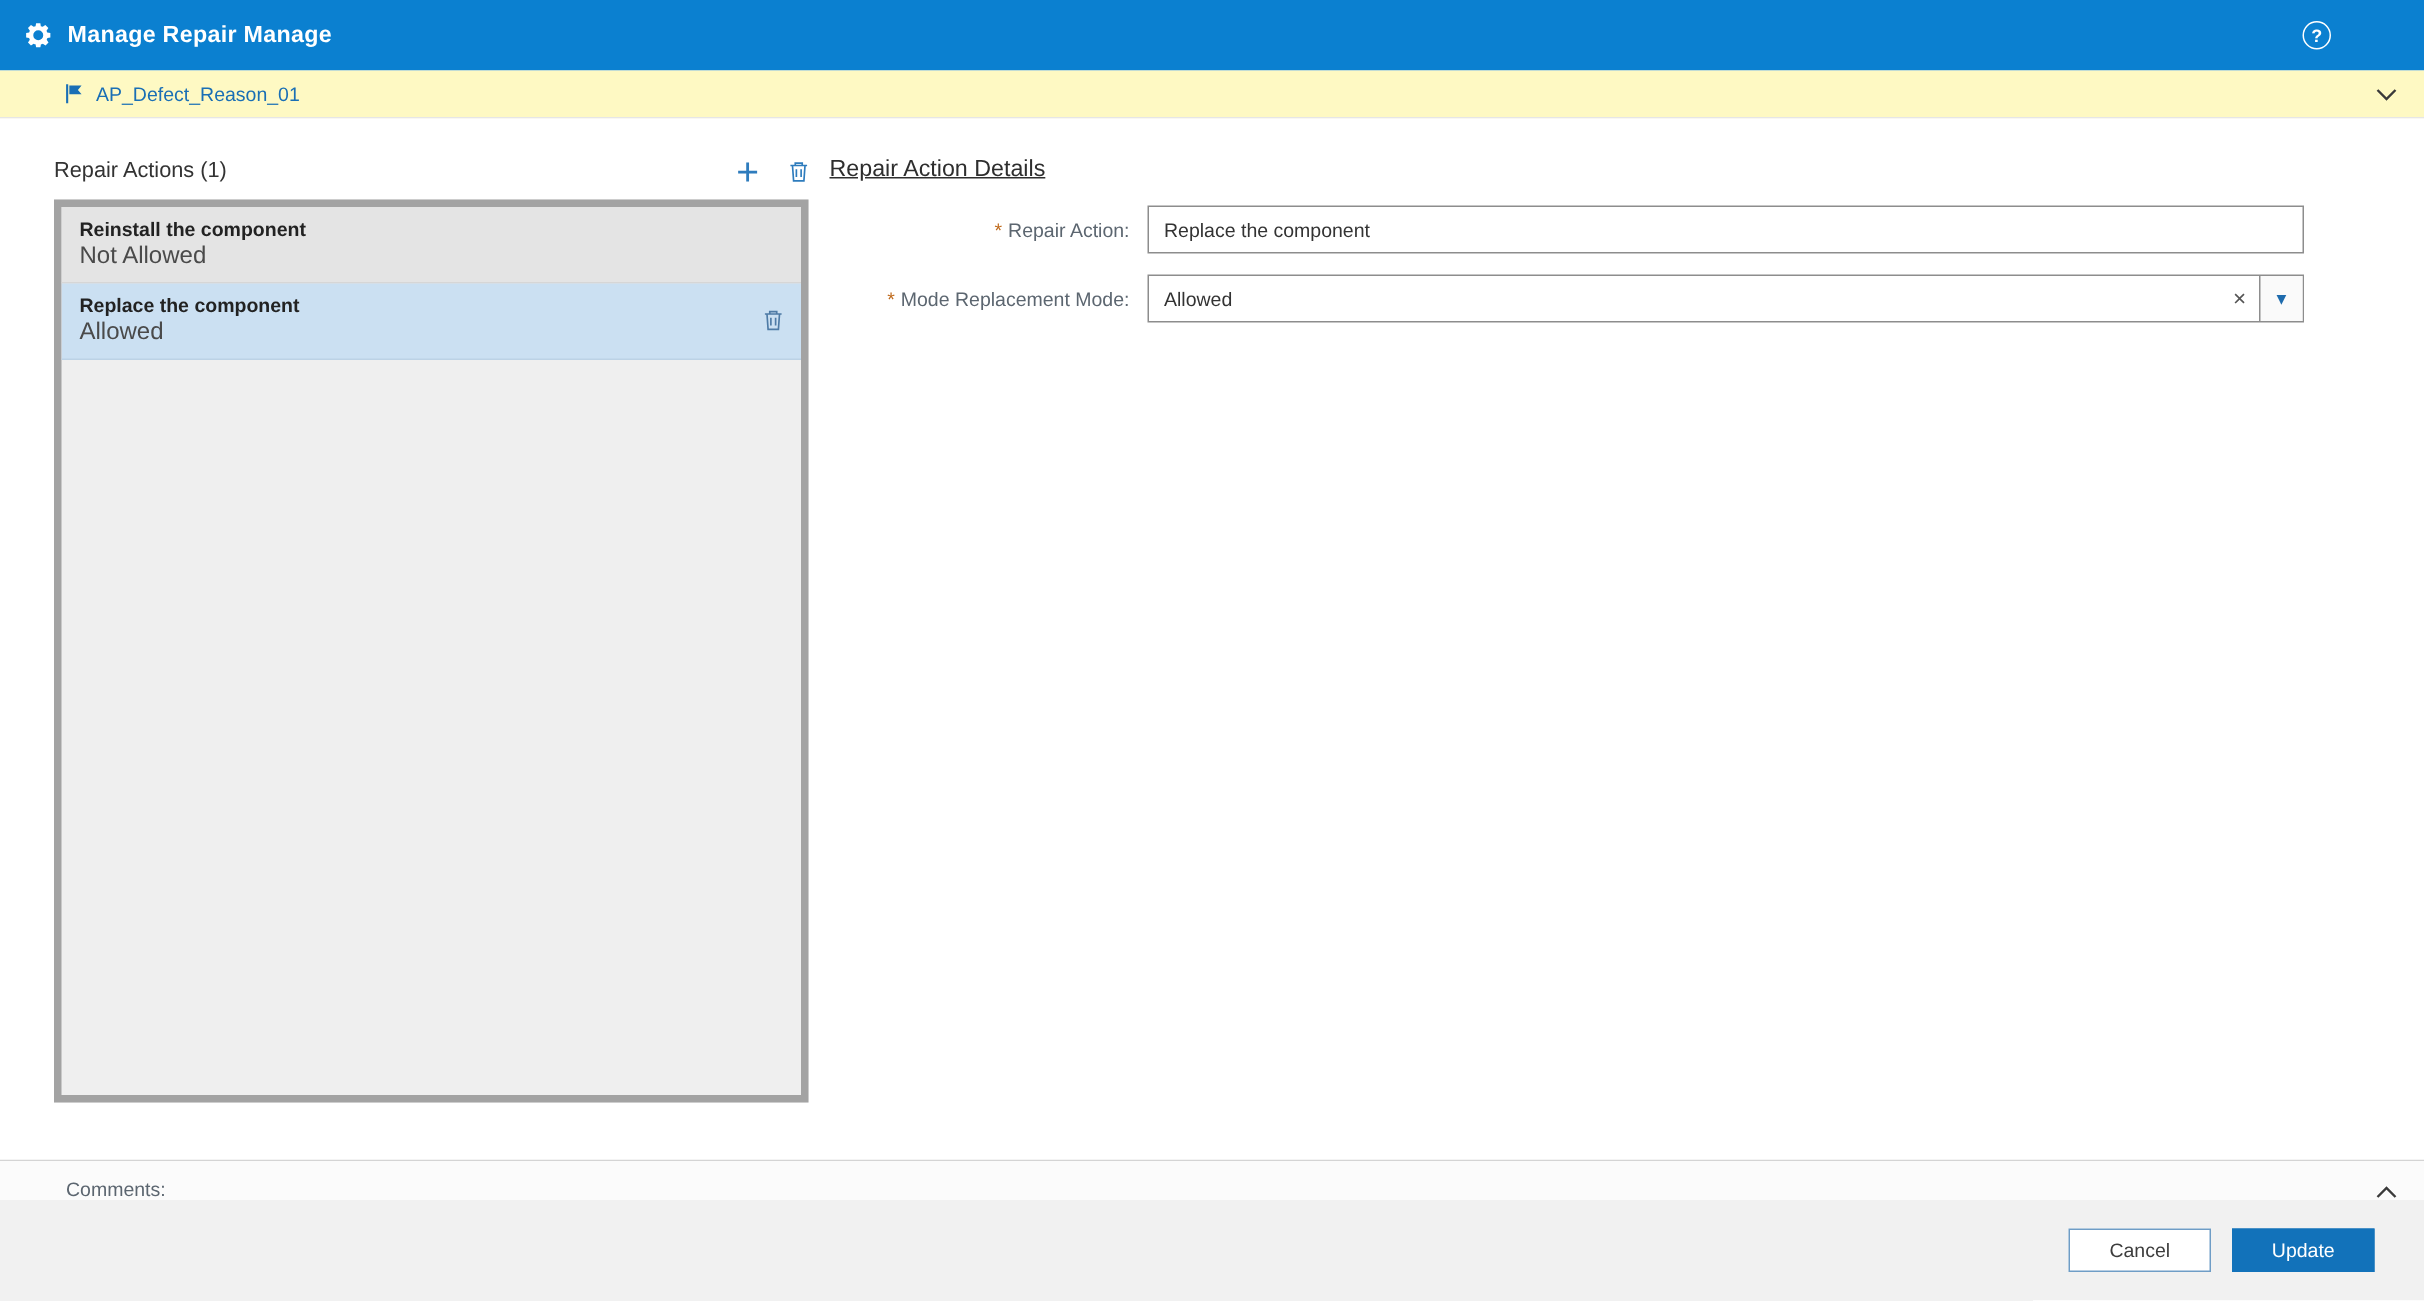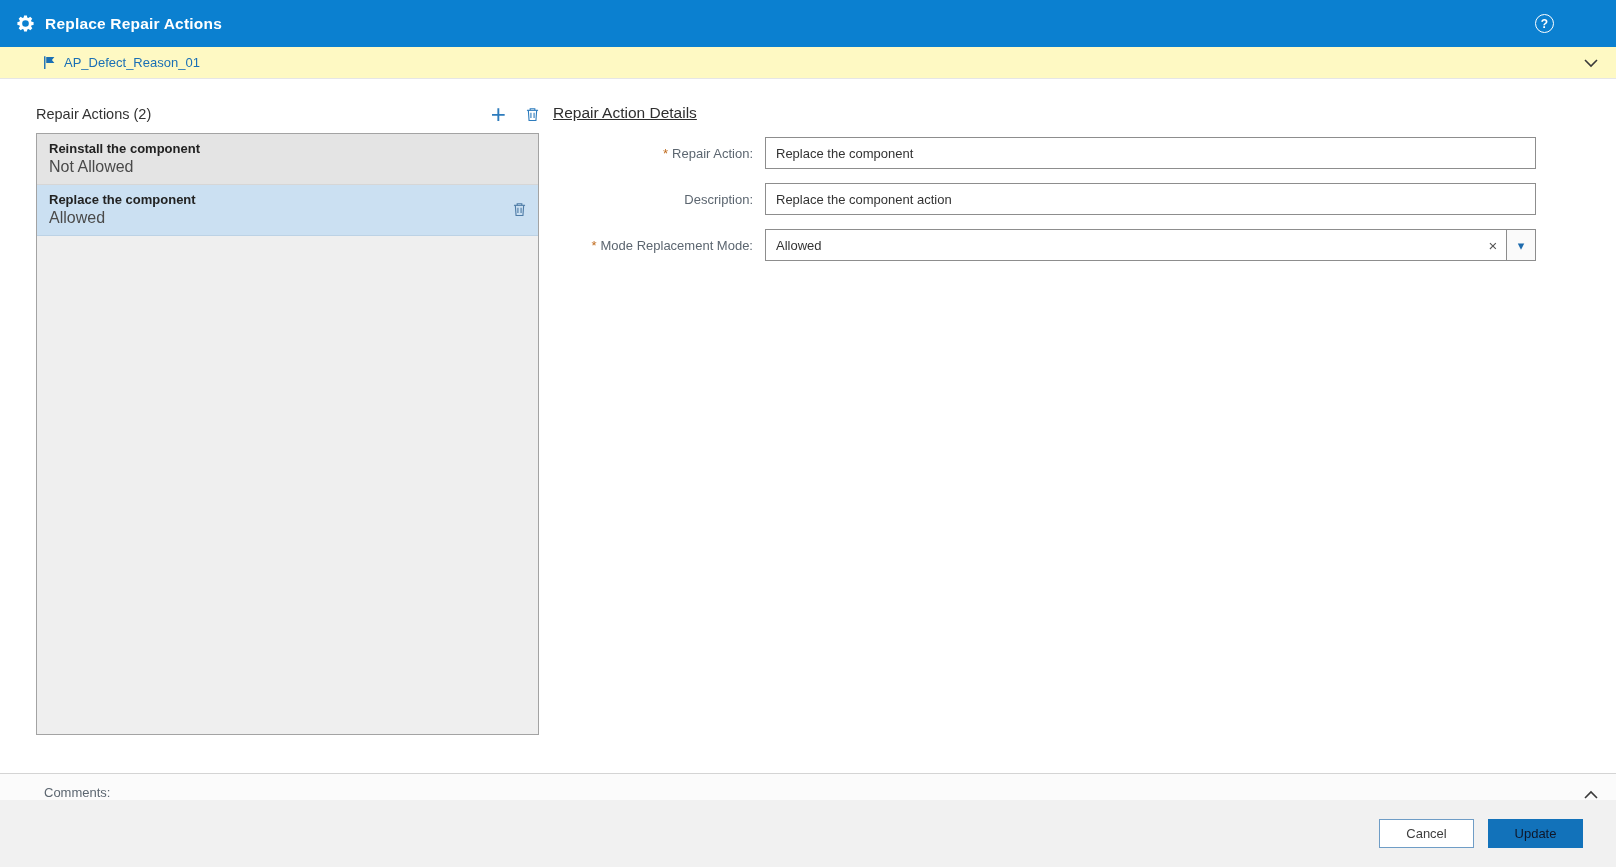--- a/index.html
+++ b/index.html
@@ -58,21 +58,21 @@
     color: var(--icon-blue, #2e7cbd);
     font-size: 26px; font-weight: 300; line-height: 18px;
     cursor: pointer; padding: 0 2px;
   }
   .trash { display: inline-flex; align-items: center; cursor: pointer; }
   .trash-header { color: var(--icon-blue, #2e7cbd); margin-left: 18px; }
   .list-box {
     margin-top: 8px;
     height: 602px;
     background: #efefef;
-    border: 1px solid #a3a3a3;
+    border: 5px solid #a3a3a3;
     overflow: hidden;
   }
   .list-item {
     display: flex; align-items: center; justify-content: space-between;
     padding: 7px 12px 8px 12px;
     border-bottom: 1px solid #d6d6d6;
     cursor: pointer;
   }
   .list-item .t { font-size: 13px; font-weight: 700; color: #222; margin-bottom: 2px; }
   .list-item .s { font-size: 16px; color: #4a4a4a; }
@@ -127,32 +127,32 @@
     display: flex; align-items: center; justify-content: flex-end;
     gap: 14px;
     padding: 0 33px;
   }
   .btn {
     min-width: 95px; height: 29px;
     font-family: inherit; font-size: 13px;
     border-radius: 0; cursor: pointer;
   }
   .btn-cancel { background: #fff; border: 1px solid #6f9dc6; color: #3d3d3d; }
-  .btn-update { background: var(--primary-button-bg, #1272ba); border: 1px solid var(--primary-button-bg, #1272ba); color: #0f172a; }
+  .btn-update { background: var(--primary-button-bg, #1272ba); border: 1px solid var(--primary-button-bg, #1272ba); color: #ffffff; }
 </style>
 </head>
 <body>
 
 <div class="titlebar">
   <span class="gear">
     <svg width="19" height="19" viewBox="0 0 20 20">
       <path fill="#fff" fill-rule="evenodd" d="M10 6.5A3.5 3.5 0 1 0 10 13.5 3.5 3.5 0 0 0 10 6.5zM18.5 11.5v-3l-2.2-.4a6.4 6.4 0 0 0-.5-1.3l1.3-1.9-2.1-2.1-1.9 1.3c-.4-.2-.9-.4-1.3-.5L11.5 1.5h-3l-.4 2.1c-.5.1-.9.3-1.3.5L4.9 2.8 2.8 4.9l1.3 1.9c-.2.4-.4.9-.5 1.3l-2.1.4v3l2.1.4c.1.5.3.9.5 1.3l-1.3 1.9 2.1 2.1 1.9-1.3c.4.2.9.4 1.3.5l.4 2.1h3l.4-2.1c.5-.1.9-.3 1.3-.5l1.9 1.3 2.1-2.1-1.3-1.9c.2-.4.4-.9.5-1.3l2.2-.4z"></path>
     </svg>
   </span>
-  <span class="title">Replace Repair Actions</span>
+  <span class="title">Manage Repair Manage</span>
   <span class="help-circle">?</span>
 </div>
 
 <div class="context-row">
   <span class="flag">
     <svg width="15" height="15" viewBox="0 0 16 16" fill="#1a6fb5">
       <path d="M2.2 1.2h1.5v13.6H2.2z"></path>
       <path d="M4.5 2.2h8.7l-2.6 3.1 2.6 3.1H4.5z"></path>
     </svg>
   </span>
@@ -161,21 +161,21 @@
     <svg width="16" height="10" viewBox="0 0 16 10">
         <polyline points="2,2 8,8 14,2" fill="none" stroke="#3a3a3a" stroke-width="1.6"></polyline>
       </svg>
   </span>
 </div>
 
 <div class="main">
 
   <div class="panel-left">
     <div class="list-header">
-      <span class="list-title">Repair Actions (2)</span>
+      <span class="list-title">Repair Actions (1)</span>
       <span class="plus-btn">+</span>
       <span class="trash trash-header">
         <svg width="13" height="15" viewBox="0 0 14 16" fill="none" stroke="currentColor" stroke-width="1.2">
           <path d="M1 3.5h12"></path>
             <path d="M4.5 3.5V1.8h5v1.7"></path>
           <path d="M2.5 3.5l.8 11h7.4l.8-11"></path>
           <path d="M5.3 6.2v5.6M8.7 6.2v5.6"></path>
         </svg>
       </span>
     </div>
@@ -207,26 +207,20 @@
   <div class="details-title">Repair Action Details</div>
 
   <div class="form">
     <div class="form-row">
       <div class="lbl">
         <span class="req">*</span><span>Repair Action:</span>
       </div>
       <input class="text-input" type="text" value="Replace the component" style="">
     </div>
 
-    <div class="form-row">
-      <div class="lbl">
-        <span class="req"></span><span>Description:</span>
-      </div>
-      <input class="text-input" type="text" value="Replace the component action" style="">
-    </div>
 
     <div class="form-row">
       <div class="lbl">
         <span class="req">*</span><span>Mode Replacement Mode:</span>
       </div>
       <div class="combo">
         <input class="text-input" type="text" value="Allowed" style="">
         <span class="combo-clear">×</span>
         <span class="combo-btn">▾</span>
       </div>

